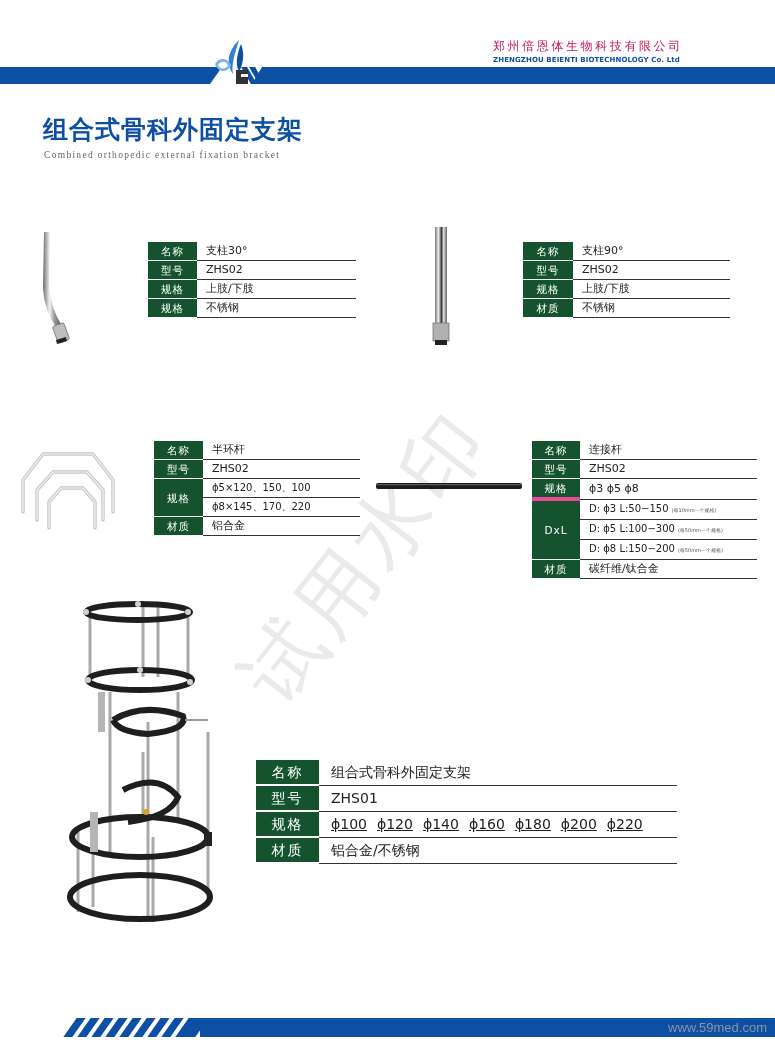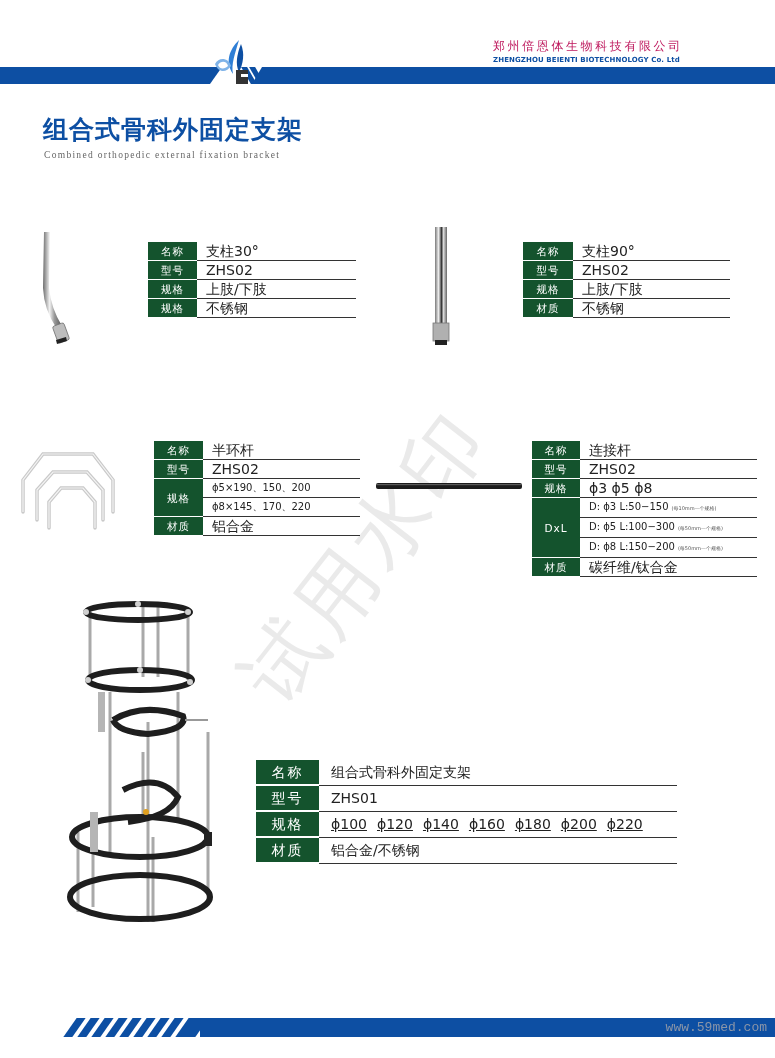--- a/index.html
+++ b/index.html
@@ -17,21 +17,21 @@
   .logo { left: 203px; top: 38px; width: 60px; height: 48px; }
 
   
   .title-cn { left: 43px; top: 113px; font-size: 25px; font-weight: bold; color: #0d4fa3; letter-spacing: 1px; white-space: nowrap; }
   .title-en { left: 44px; top: 150px; font-family: Liberation Serif, serif; font-size: 9.5px; color: #666; letter-spacing: 1.3px; white-space: nowrap; }
 
   
   .spec { position: absolute; border-collapse: collapse; }
   .spec td { padding: 0; height: 18px; line-height: 18px; white-space: nowrap; }
   .spec td.lbl { background: #14532d; color: #fff; text-align: center; font-size: 10.5px; letter-spacing: 1px; border-bottom: 1px solid #ffffff; }
-  .spec td.val { font-size: 14px; color: #222; padding-left: 9px; border-bottom: 1px solid #333; }
+  .spec td.val { font-size: 11px; color: #222; padding-left: 9px; border-bottom: 1px solid #333; }
   .spec td.val.sub { font-size: 10px; }
   .note { font-size: 5px; color: #555; margin-left: 3px; }
 
   .spec.big td { height: 24px; line-height: 24px; }
   .spec.big td.lbl { font-size: 14px; letter-spacing: 2px; border-bottom: 2px solid #ffffff; }
   .spec.big td.val { font-size: 14px; padding-left: 12px; border-bottom: 1px solid #333; }
   .spec.big td.val .phi { margin-right: 10px; text-decoration: underline; }
 
   
   .rod30 { left: 38px; top: 228px; width: 40px; height: 130px; }
@@ -39,21 +39,21 @@
   .halfrings { left: 15px; top: 440px; width: 105px; height: 90px; }
   .connrod { left: 375px; top: 480px; width: 148px; height: 12px; }
   .frame { left: 58px; top: 592px; width: 175px; height: 335px; }
 
   
   .watermark { left: 200px; top: 470px; font-size: 80px; color: rgba(180,180,180,0.28); transform: rotate(-52deg); transform-origin: left top; white-space: nowrap; letter-spacing: 6px; top: 660px; left: 218px; }
 
   
   .ftr-bar { left: 200px; top: 1018px; width: 575px; height: 19px; background: #0d4fa3; }
   .ftr-stripe { top: 1018px; width: 9px; height: 19px; background: #0d4fa3; transform: skewX(-35deg); }
-  .ftr-url { right: 8px; top: 1018px; height: 26px; line-height: 19px; font-family: Liberation Mono, monospace; font-size: 13px; color: #8a95a8; white-space: nowrap; }
+  .ftr-url { right: 8px; top: 1018px; height: 26px; line-height: 19px; font-family: Liberation Sans, sans-serif; font-size: 13px; color: #8a95a8; white-space: nowrap; }
 </style>
 </head>
 <body>
 
 <div class="abs hdr-bar-left"></div>
 <div class="abs hdr-slash" style="left:246px;"></div>
 <div class="abs hdr-slash" style="left:254px;"></div>
 <div class="abs hdr-bar-right"></div>
 
 <svg class="abs logo" viewBox="0 0 60 48">
@@ -174,21 +174,21 @@
       <tr>
         <td class="lbl">名称</td>
         <td class="val">半环杆</td>
       </tr>
   <tr>
         <td class="lbl">型号</td>
         <td class="val">ZHS02</td>
       </tr>
   <tr>
         <td class="lbl" rowspan="2">规格</td>
-        <td class="val sub">ϕ5×190、150、200</td>
+        <td class="val sub">ϕ5×120、150、100</td>
       </tr>
   <tr>
         <td class="val sub">ϕ8×145、170、220</td>
       </tr>
   <tr>
         <td class="lbl">材质</td>
         <td class="val">铝合金</td>
       </tr>
 </tbody>
   </table>
@@ -210,21 +210,21 @@
       </tr>
   <tr>
         <td class="lbl">型号</td>
         <td class="val">ZHS02</td>
       </tr>
   <tr>
         <td class="lbl">规格</td>
         <td class="val">ϕ3  ϕ5  ϕ8</td>
       </tr>
   <tr>
-    <td class="lbl" rowspan="3" style="border-top:1px solid #ec4899;">DxL</td>
+    <td class="lbl" rowspan="3" style="border-top:4px solid #ec4899;">DxL</td>
     <td class="val sub"><span>D: ϕ3 L:50−150</span><span class="note">(每10mm一个规格)</span></td>
   </tr>
   <tr>
     <td class="val sub"><span>D: ϕ5 L:100−300</span><span class="note">(每50mm一个规格)</span></td>
   </tr>
   <tr>
     <td class="val sub"><span>D: ϕ8 L:150−200</span><span class="note">(每50mm一个规格)</span></td>
   </tr>
   <tr>
         <td class="lbl">材质</td>

